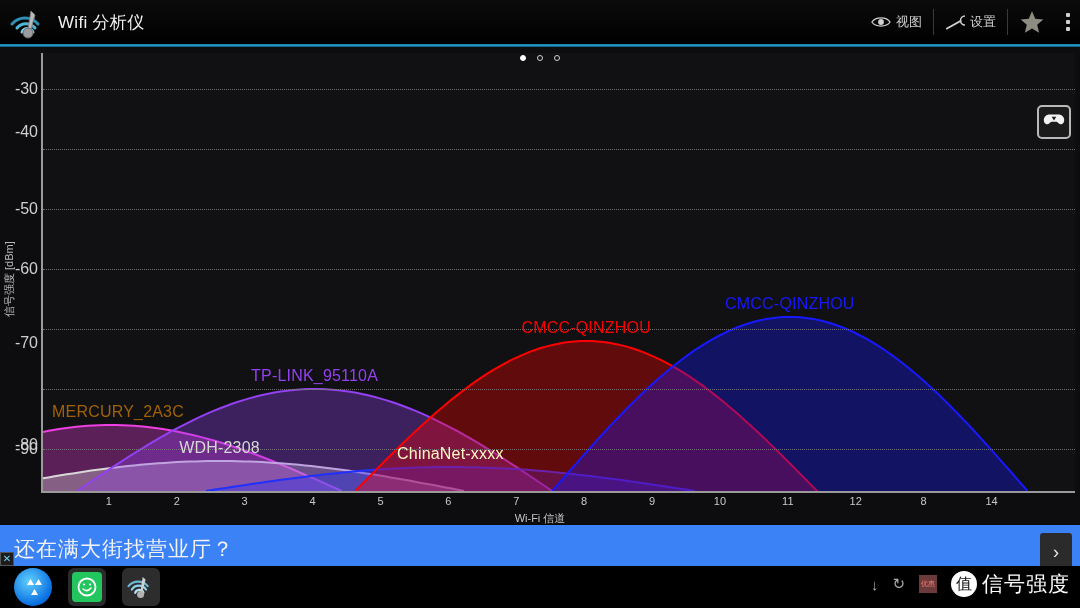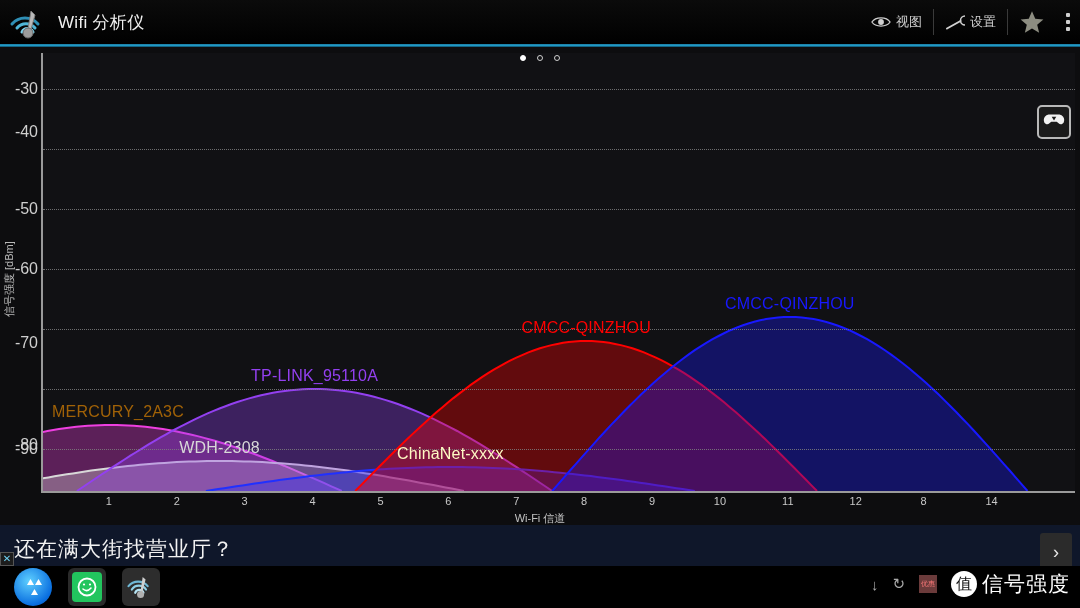--- a/index.html
+++ b/index.html
@@ -75,21 +75,21 @@
     color: #c2c2c2; font-size: 11px;
   }
   .fab {
     position: absolute; right: 9px; top: 58px; width: 34px; height: 34px;
     border: 2px solid #b9b9b9; border-radius: 5px;
     background: #1b1b1b; display: flex; align-items: center; justify-content: center;
   }
 
   
   .ad {
-    position: absolute; left: 0; top: 525px; width: 1080px; height: 58px; background: #0f172a;
+    position: absolute; left: 0; top: 525px; width: 1080px; height: 58px; background: #3b82f6;
   }
   .ad-text {
     position: absolute; left: 14px; top: 10px; color: #f2f2f2;
     font-size: 21px; letter-spacing: 1px;
   }
   .ad-next {
     position: absolute; right: 8px; top: 8px; width: 32px; height: 38px;
     background: #2b2b2b; border-radius: 3px;
     display: flex; align-items: center; justify-content: center;
     color: #e8e8e8; font-size: 18px;

